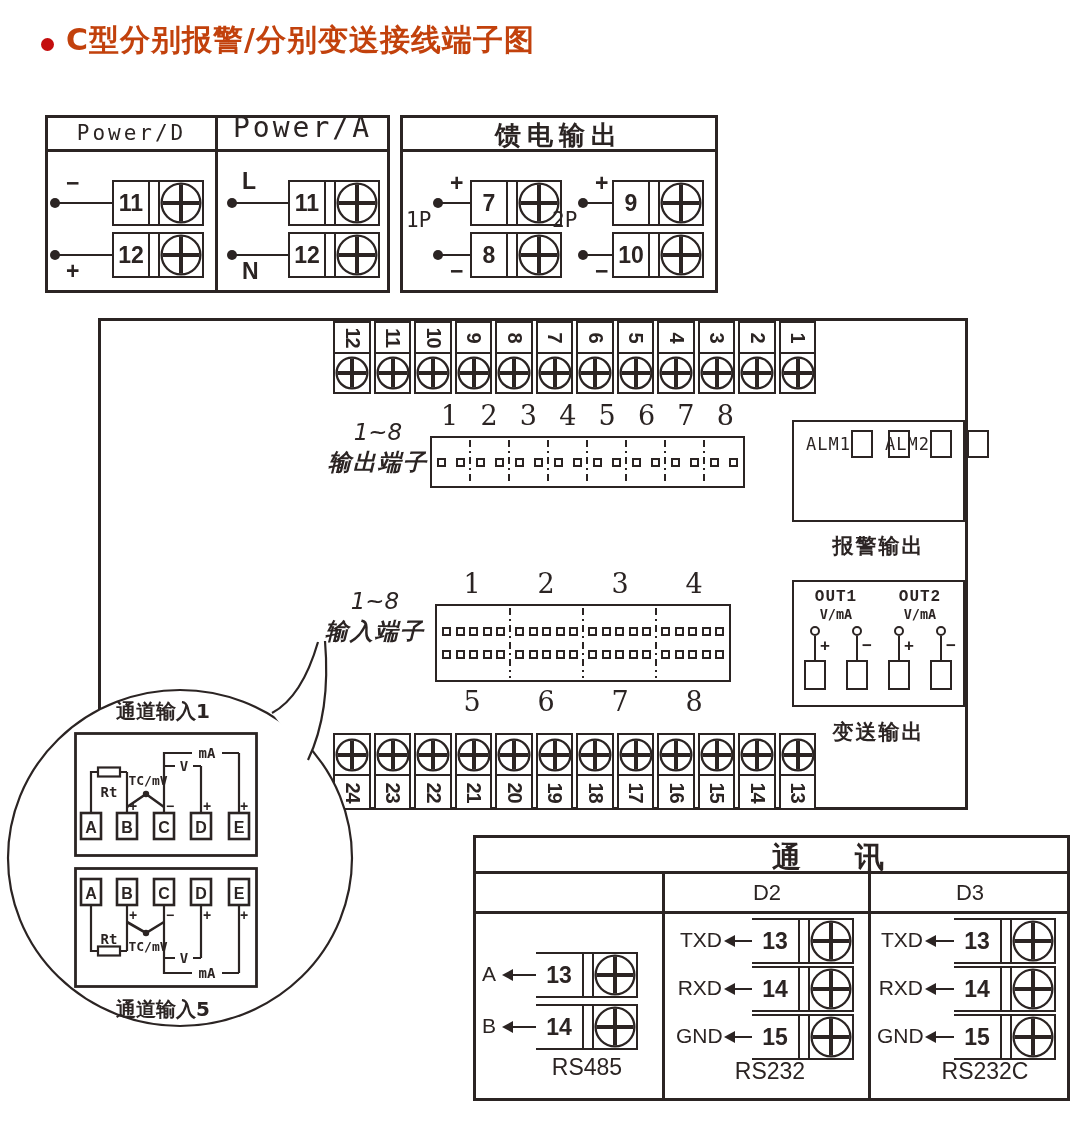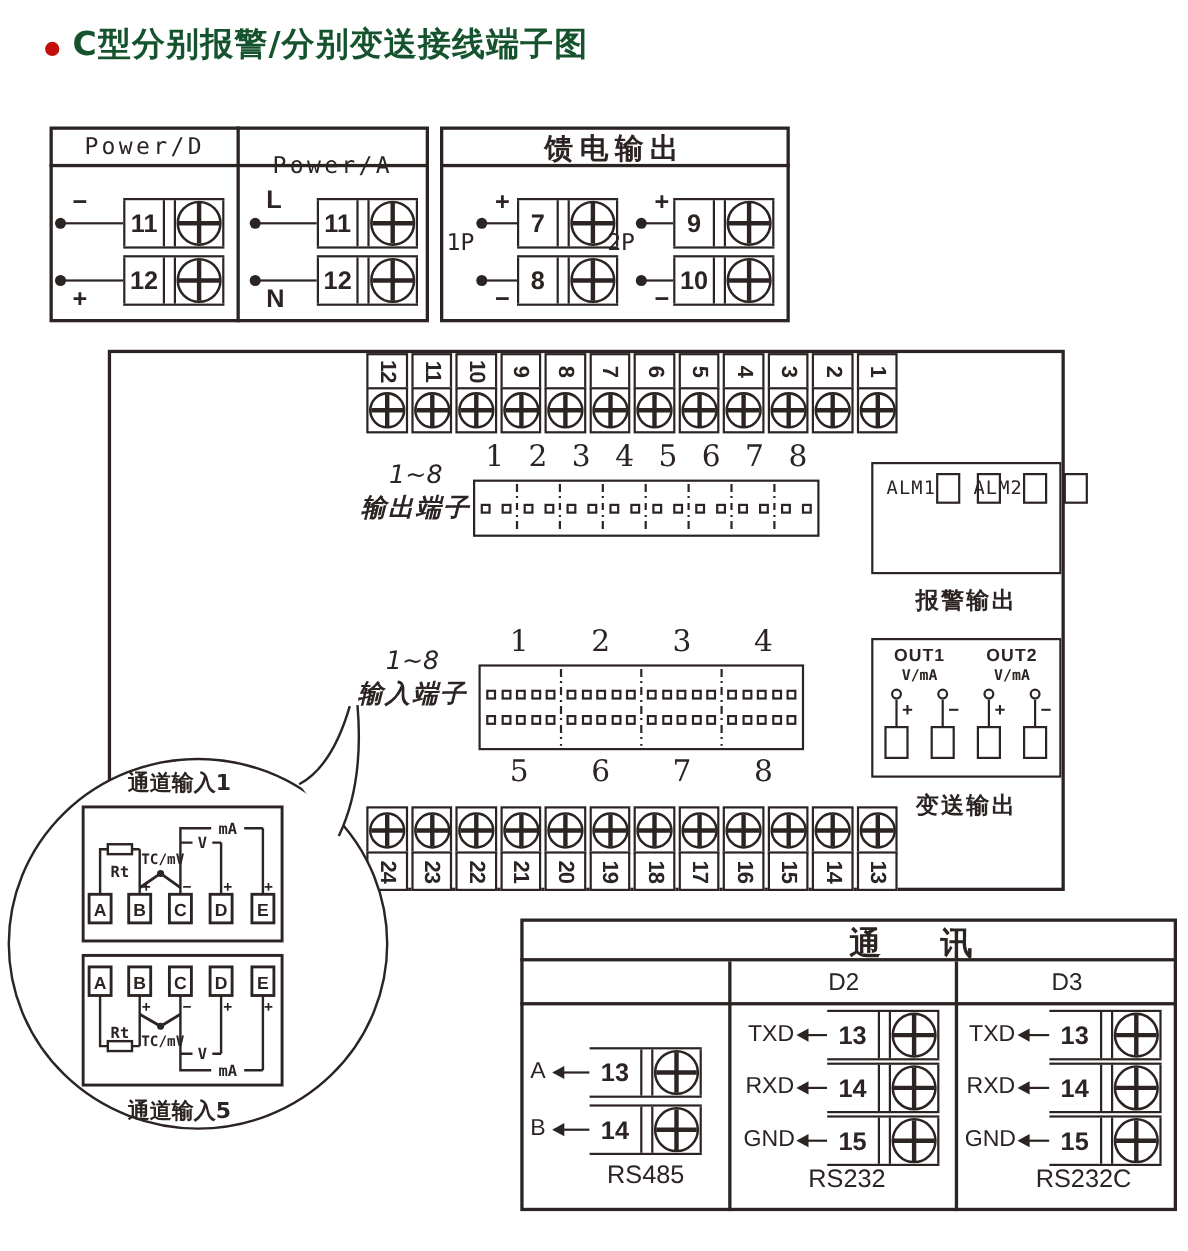--- a/index.html
+++ b/index.html
@@ -5,21 +5,21 @@
   :root{ --ink:#2b2423; --red:#c40d0d; }
   html,body{margin:0;padding:0;background:#ffffff;}
   .page{position:relative;width:1080px;height:1137px;background:#fff;overflow:hidden;
         font-family:"DejaVu Sans",sans-serif;color:var(--ink);}
   .abs{position:absolute;}
   .cjk{font-family:"DejaVu Sans",sans-serif;}
   .mono{font-family:"DejaVu Sans Mono",monospace;}
   .center{text-align:center;}
   
   .bullet{width:13px;height:13px;border-radius:50%;background:var(--red);}
-  .pgtitle{font-size:30px;font-weight:600;color:#14532d;letter-spacing:1px;}
+  .pgtitle{font-size:30px;font-weight:600;color:#c2410c;letter-spacing:1px;}
   
   .obox{border:3px solid var(--ink);background:#fff;box-sizing:border-box;}
   .hline{background:var(--ink);height:3px;}
   .vline{background:var(--ink);width:3px;}
   
   .tblock{display:flex;height:46px;box-sizing:border-box;border-top:2.5px solid var(--ink);
           border-bottom:2.5px solid var(--ink);background:#fff;}
   .tnum{width:36px;display:flex;align-items:center;justify-content:center;
         font-family:"Liberation Sans",sans-serif;font-weight:bold;font-size:23px;box-sizing:border-box;}
   .tnum.closed{border-left:2.5px solid var(--ink);}
@@ -55,21 +55,21 @@
      background:repeating-linear-gradient(to bottom,var(--ink) 0 7px,transparent 7px 11px,var(--ink) 11px 13px,transparent 13px 17px);}
   .blocklabel{line-height:30px;font-size:23px;font-style:italic;}
   .blocklabel .rng{font-family:"DejaVu Sans",sans-serif;}
   .blocklabel .nm{letter-spacing:2px;font-weight:600;}
   
   .caption{font-size:21px;font-weight:600;letter-spacing:2px;}
   .almgroup{display:flex;align-items:center;}
   .almlabel{font-family:"DejaVu Sans Mono",monospace;font-size:17px;letter-spacing:1px;}
   .almsquares{display:flex;gap:15px;}
   .almsq{width:22px;height:28px;box-sizing:border-box;border:2.5px solid var(--ink);}
-  .outname{font-family:Liberation Sans, sans-serif;font-weight:bold;font-size:16px;letter-spacing:1px;text-align:center;}
+  .outname{font-family:Liberation Mono, monospace;font-weight:bold;font-size:16px;letter-spacing:1px;text-align:center;}
   .outsig{font-family:"DejaVu Sans Mono",monospace;font-weight:bold;font-size:13.5px;text-align:center;}
   .pinrow{display:flex;justify-content:center;gap:14px;margin-top:4px;}
   .pin{position:relative;width:28px;display:flex;flex-direction:column;align-items:center;}
   .pincircle{width:10px;height:10px;border-radius:50%;box-sizing:border-box;border:2.5px solid var(--ink);background:#fff;}
   .pinstem{width:2.5px;height:24px;background:var(--ink);}
   .pinsq{width:22px;height:30px;box-sizing:border-box;border:2.5px solid var(--ink);}
   .pinsign{position:absolute;left:19px;top:10px;font-size:17px;font-weight:bold;font-family:"Liberation Sans",sans-serif;}
   
   .commtitle{font-size:29px;letter-spacing:22px;font-weight:600;text-indent:22px;}
   .dlabel{font-family:"Liberation Sans",sans-serif;font-size:22px;}
@@ -88,21 +88,21 @@
 
 <div class="page">
 
   <div class="abs bullet" style="left:41px;top:38px"></div>
   <div class="abs pgtitle cjk" style="left:66px;top:20px">C型分别报警/分别变送接线端子图</div>
 
   <div class="abs obox" style="left:45px;top:115px;width:345px;height:178px"></div>
   <div class="abs hline" style="left:45px;top:149px;width:345px"></div>
   <div class="abs vline" style="left:215px;top:115px;height:178px"></div>
   <div class="abs mono center" style="left:48px;top:121px;width:167px;font-size:21px;letter-spacing:3px">Power/D</div>
-  <div class="abs mono center" style="left:218px;top:138px;width:169px;font-size:21px;letter-spacing:3px">Power/A</div>
+  <div class="abs mono center" style="left:218px;top:111px;width:169px;font-size:28px;letter-spacing:3px">Power/A</div>
 
   <div class="abs dot" style="left:50px;top:198px"></div>
   <div class="abs hwire" style="left:55px;top:201.8px;width:57px"></div>
   <div class="abs sign" style="left:66px;top:170px">−</div>
   <div class="abs tblock" style="left:112px;top:180px">
     <div class="tnum closed">11</div>
     <div class="tthin"></div>
     <div class="tscrew screw"><svg width="42" height="42" viewBox="0 0 42 42">
     <circle cx="21" cy="21" r="19.4" fill="none" stroke="#2b2423" stroke-width="2.3"></circle>
     <line x1="21" y1="2.6000000000000014" x2="21" y2="39.4" stroke="#2b2423" stroke-width="4"></line>

